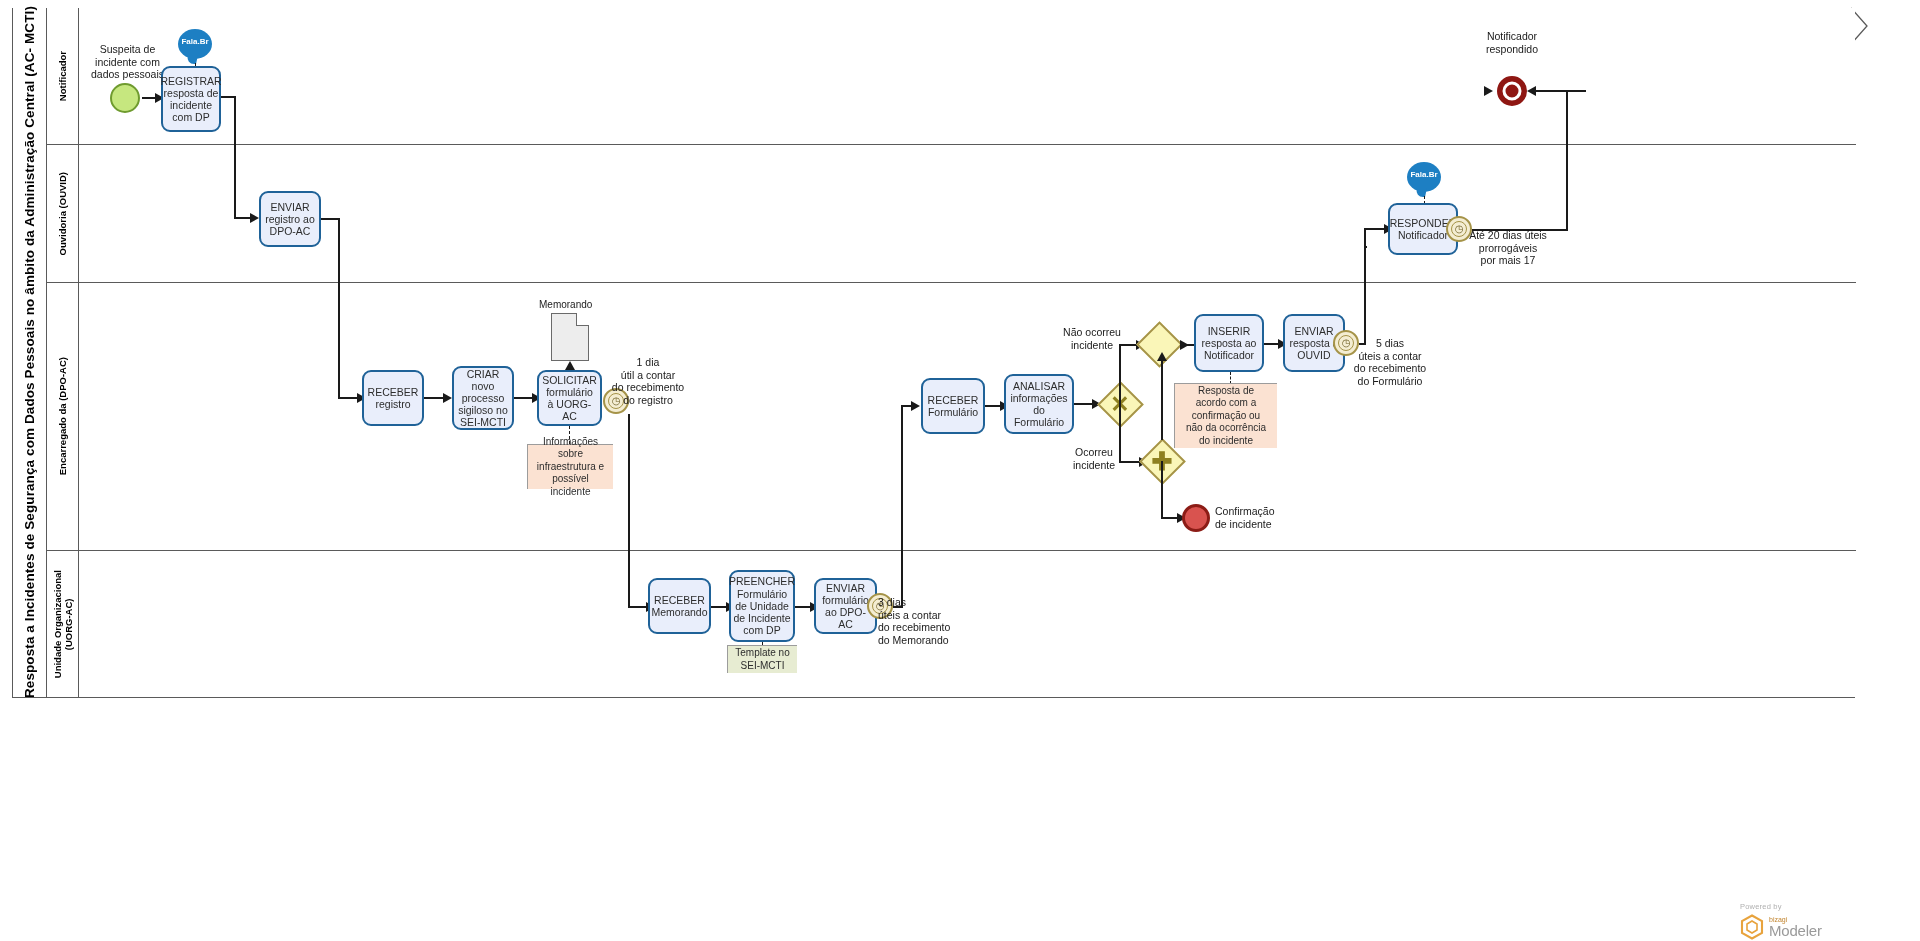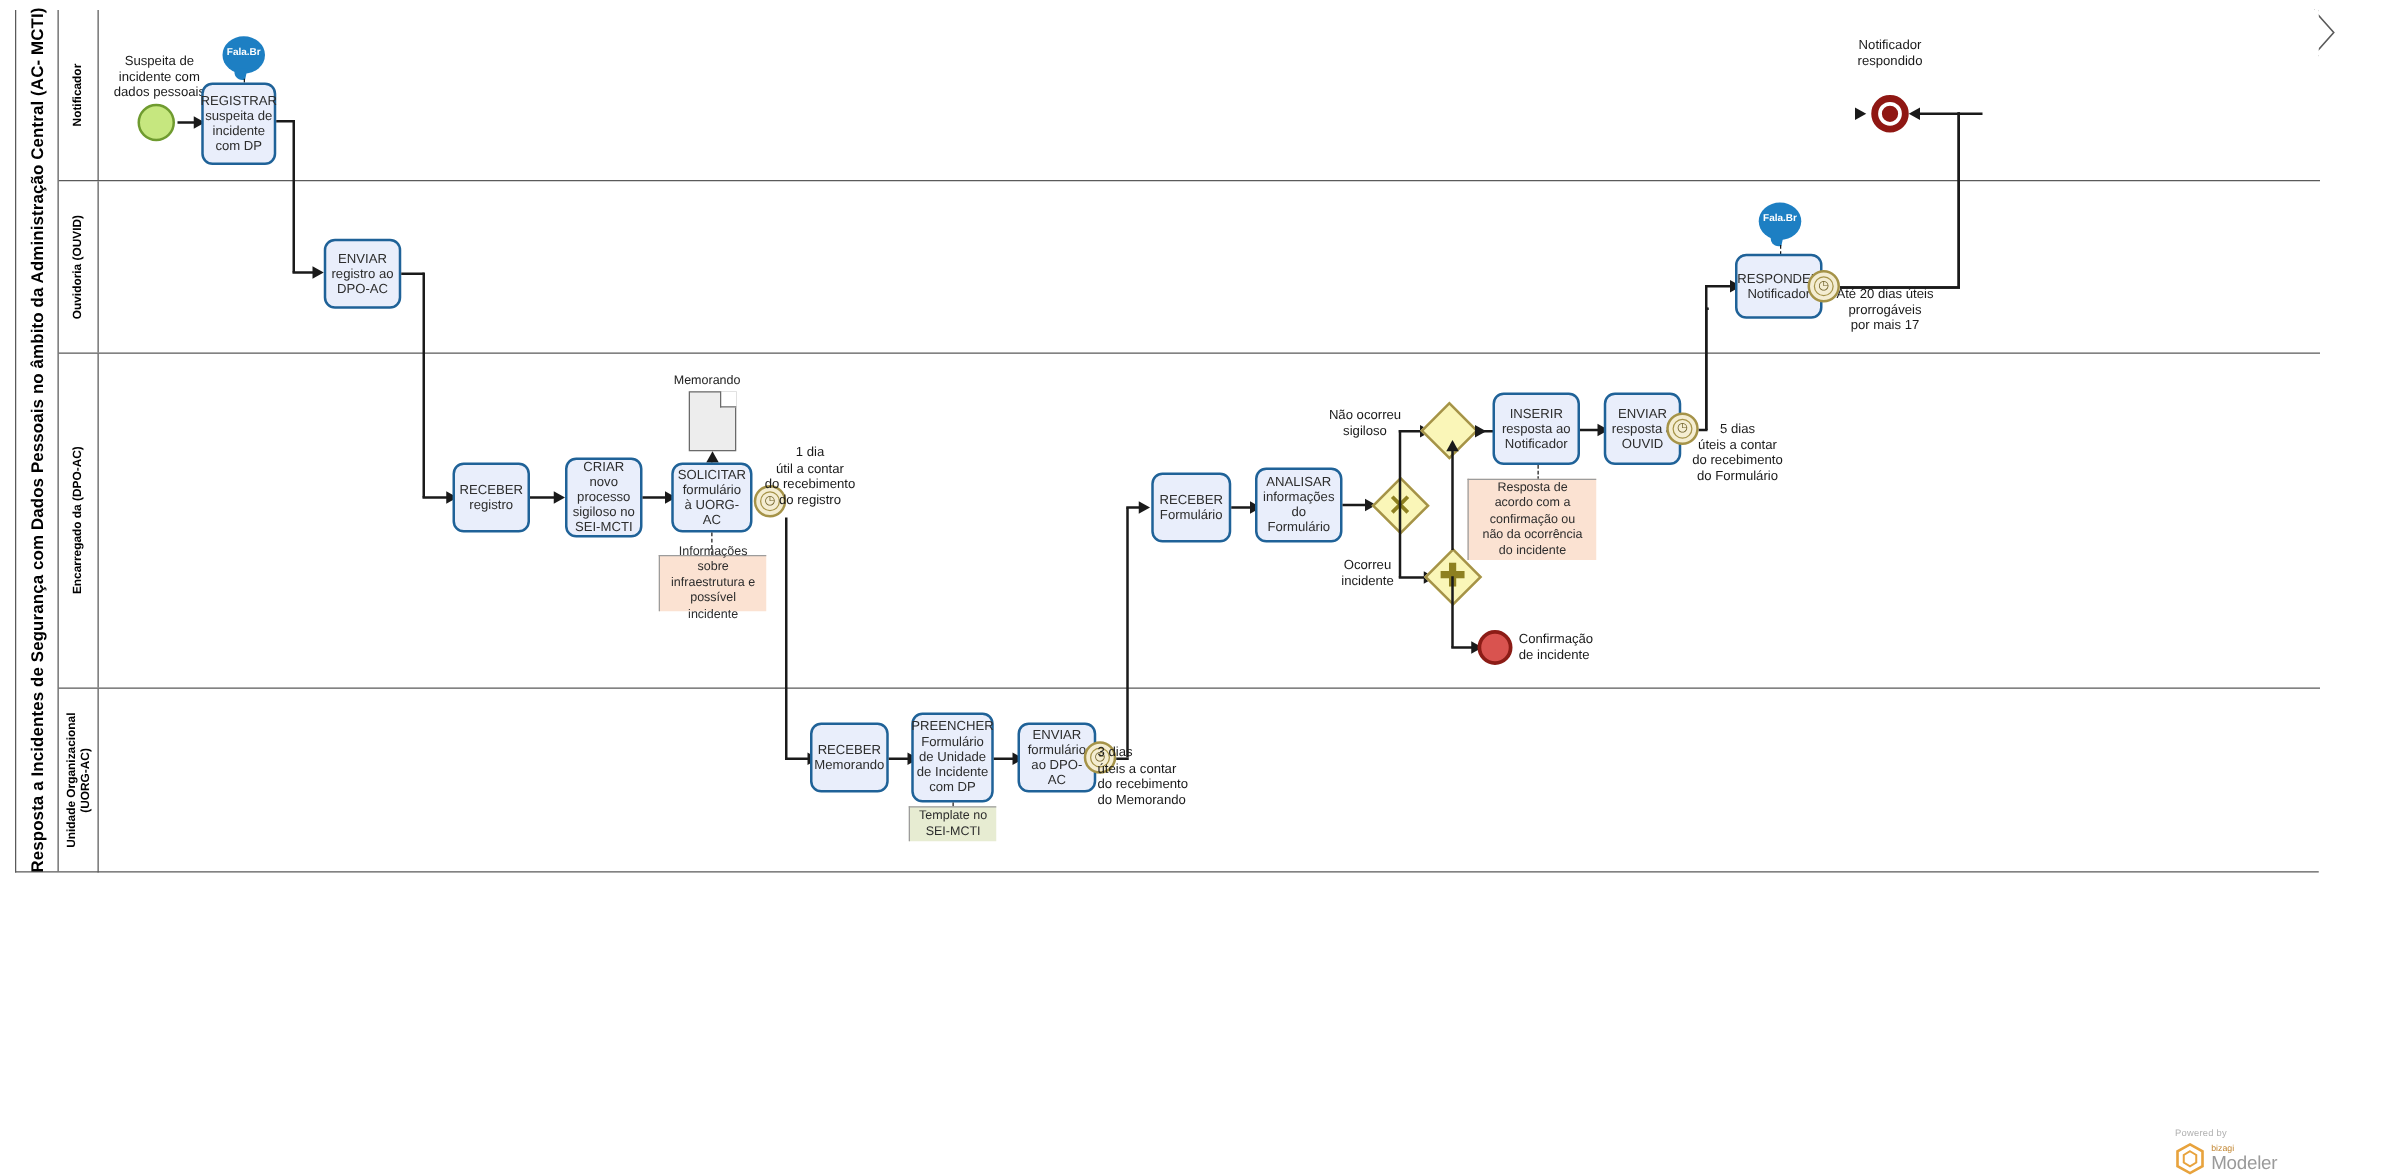--- a/index.html
+++ b/index.html
@@ -136,21 +136,21 @@
   <div class="arrow r" style="left:155px;top:93px;"></div>
 
   <div class="falabr" style="left:178px;top:29px;">
     <div class="bub"></div>
     <div class="tail"></div>
     <div class="txt">Fala.Br</div>
   </div>
   <div class="dash v" style="left:195px;top:63px;height:10px;"></div>
 
   <div class="task" style="left:161px;top:66px;width:60px;height:66px;">REGISTRAR
-suspeita de
+resposta de
 incidente
 com DP</div>
 
   <div class="flow h" style="left:221px;top:96px;width:14px;"></div>
   <div class="flow v" style="left:234px;top:96px;height:122px;"></div>
   <div class="flow h" style="left:234px;top:217px;width:18px;"></div>
   <div class="arrow r" style="left:250px;top:213px;"></div>
 
   <div class="task" style="left:259px;top:191px;width:62px;height:56px;">ENVIAR
 registro ao
@@ -218,21 +218,21 @@
 
   <div class="gw" style="left:1097px;top:381px;">
     <div class="dia"></div>
     <div class="glyph x">✕</div>
   </div>
 
   <div class="flow v" style="left:1119px;top:344px;height:60px;"></div>
   <div class="flow h" style="left:1119px;top:344px;width:19px;"></div>
   <div class="arrow r" style="left:1136px;top:340px;"></div>
   <div class="lbl" style="left:1046px;top:326px;width:92px;">Não ocorreu
-sigiloso</div>
+incidente</div>
 
   <div class="flow v" style="left:1119px;top:403px;height:59px;"></div>
   <div class="flow h" style="left:1119px;top:461px;width:23px;"></div>
   <div class="arrow r" style="left:1139px;top:457px;"></div>
   <div class="lbl" style="left:1050px;top:446px;width:88px;">Ocorreu
 incidente</div>
 
   <div class="gw" style="left:1136px;top:321px;">
     <div class="dia"></div>
   </div>

